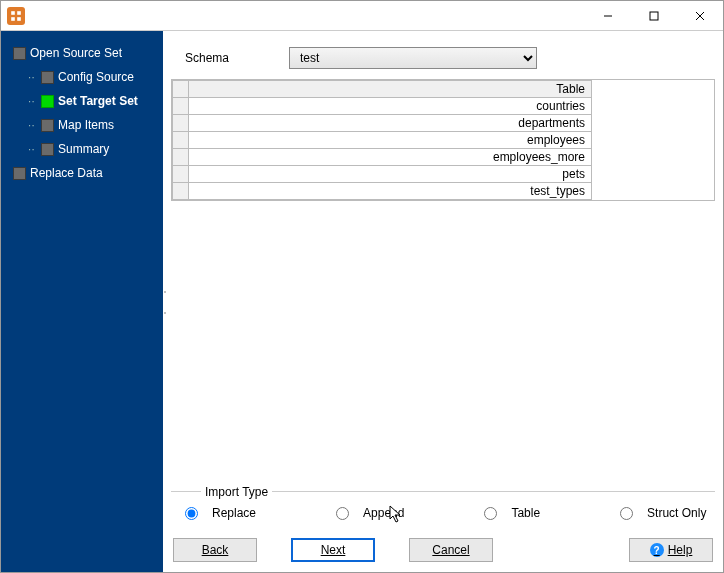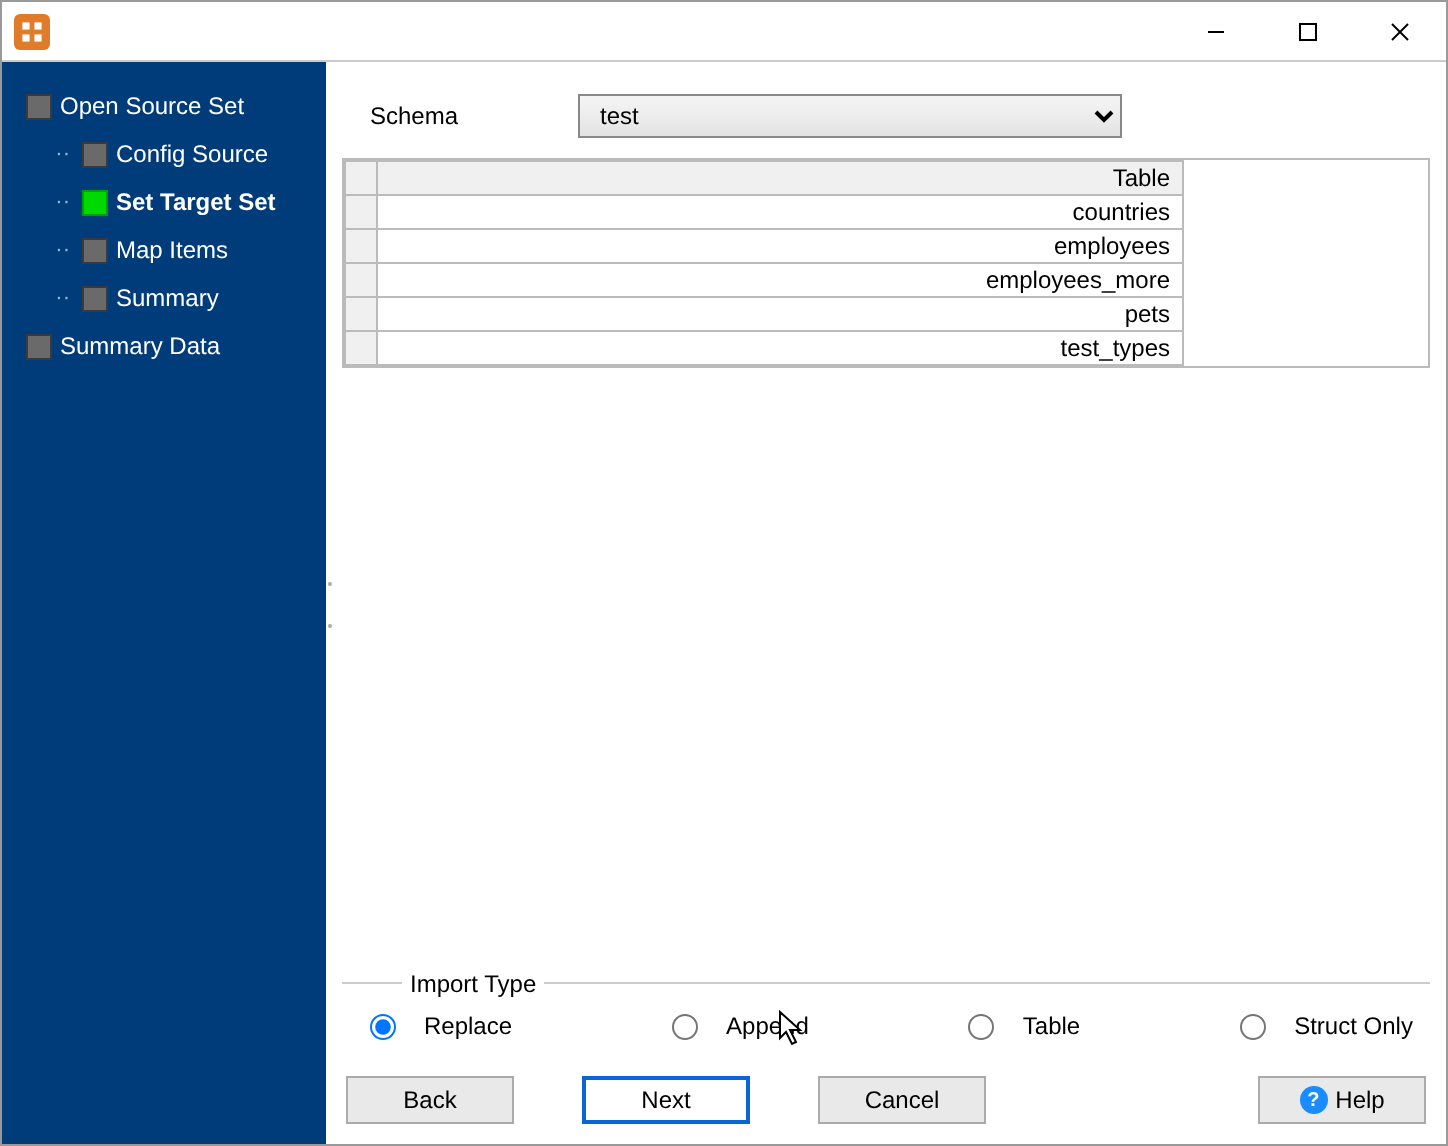--- a/index.html
+++ b/index.html
@@ -90,21 +90,21 @@
   .splitter::before { top:48%; }
   .splitter::after { top:52%; }
 
   .schema-row {
     display:flex; align-items:center;
     padding: 16px 0 10px 22px;
     gap: 60px;
   }
   .schema-row label { }
   .schema-select {
-    width: 272px; height: 22px;
+    width: 248px; height: 22px;
     border:1px solid #888;
     background: linear-gradient(#f5f5f5,#e3e3e3);
     font: inherit;
     padding-left:6px;
   }
 
   .table-wrap {
     margin: 0 8px 0 8px;
     border:1px solid #bbb;
     flex:0 0 auto;
@@ -146,21 +146,21 @@
     padding: 8px 10px 10px 10px;
     gap: 34px;
     align-items:center;
   }
   .btn-row .gap { flex:1; }
   button.win {
     width: 84px; height: 24px;
     background: #e9e9e9;
     border:1px solid #aaa;
     font:inherit;
-    display:inline-flex; align-items:center; justify-content:center; gap:4px;
+    display:inline-flex; align-items:center; justify-content:center; gap:4px;text-decoration:underline;
   }
   button.win.primary {
     border:2px solid #0a66d6;
     background:#fff;
   }
   .help-icon {
     width:14px; height:14px; border-radius:50%;
     background:#1a8cff; color:#fff; font-size:10px; font-weight:bold;
     display:inline-flex; align-items:center; justify-content:center;
   }
@@ -226,21 +226,21 @@
         <span class="node-square"></span>
         <span class="tree-label">Map Items</span>
       </div>
       <div class="tree-item child">
         <span class="tree-connector">··</span>
         <span class="node-square"></span>
         <span class="tree-label">Summary</span>
       </div>
       <div class="tree-item">
         <span class="node-square"></span>
-        <span class="tree-label">Summary Data</span>
+        <span class="tree-label">Replace Data</span>
       </div>
     </div>
 
   <div class="content">
     <div class="splitter"></div>
 
     <div class="schema-row">
       <label>Schema</label>
       <select class="schema-select">
         <option>test</option>
@@ -252,20 +252,24 @@
         <thead>
           <tr>
             <th class="rowhead"></th>
             <th>Table</th>
           </tr>
         </thead>
         <tbody id="grid-body">
             <tr>
               <td class="rowhead"></td>
               <td>countries</td>
+            </tr>
+            <tr>
+              <td class="rowhead"></td>
+              <td>departments</td>
             </tr>
             <tr>
               <td class="rowhead"></td>
               <td>employees</td>
             </tr>
             <tr>
               <td class="rowhead"></td>
               <td>employees_more</td>
             </tr>
             <tr>

